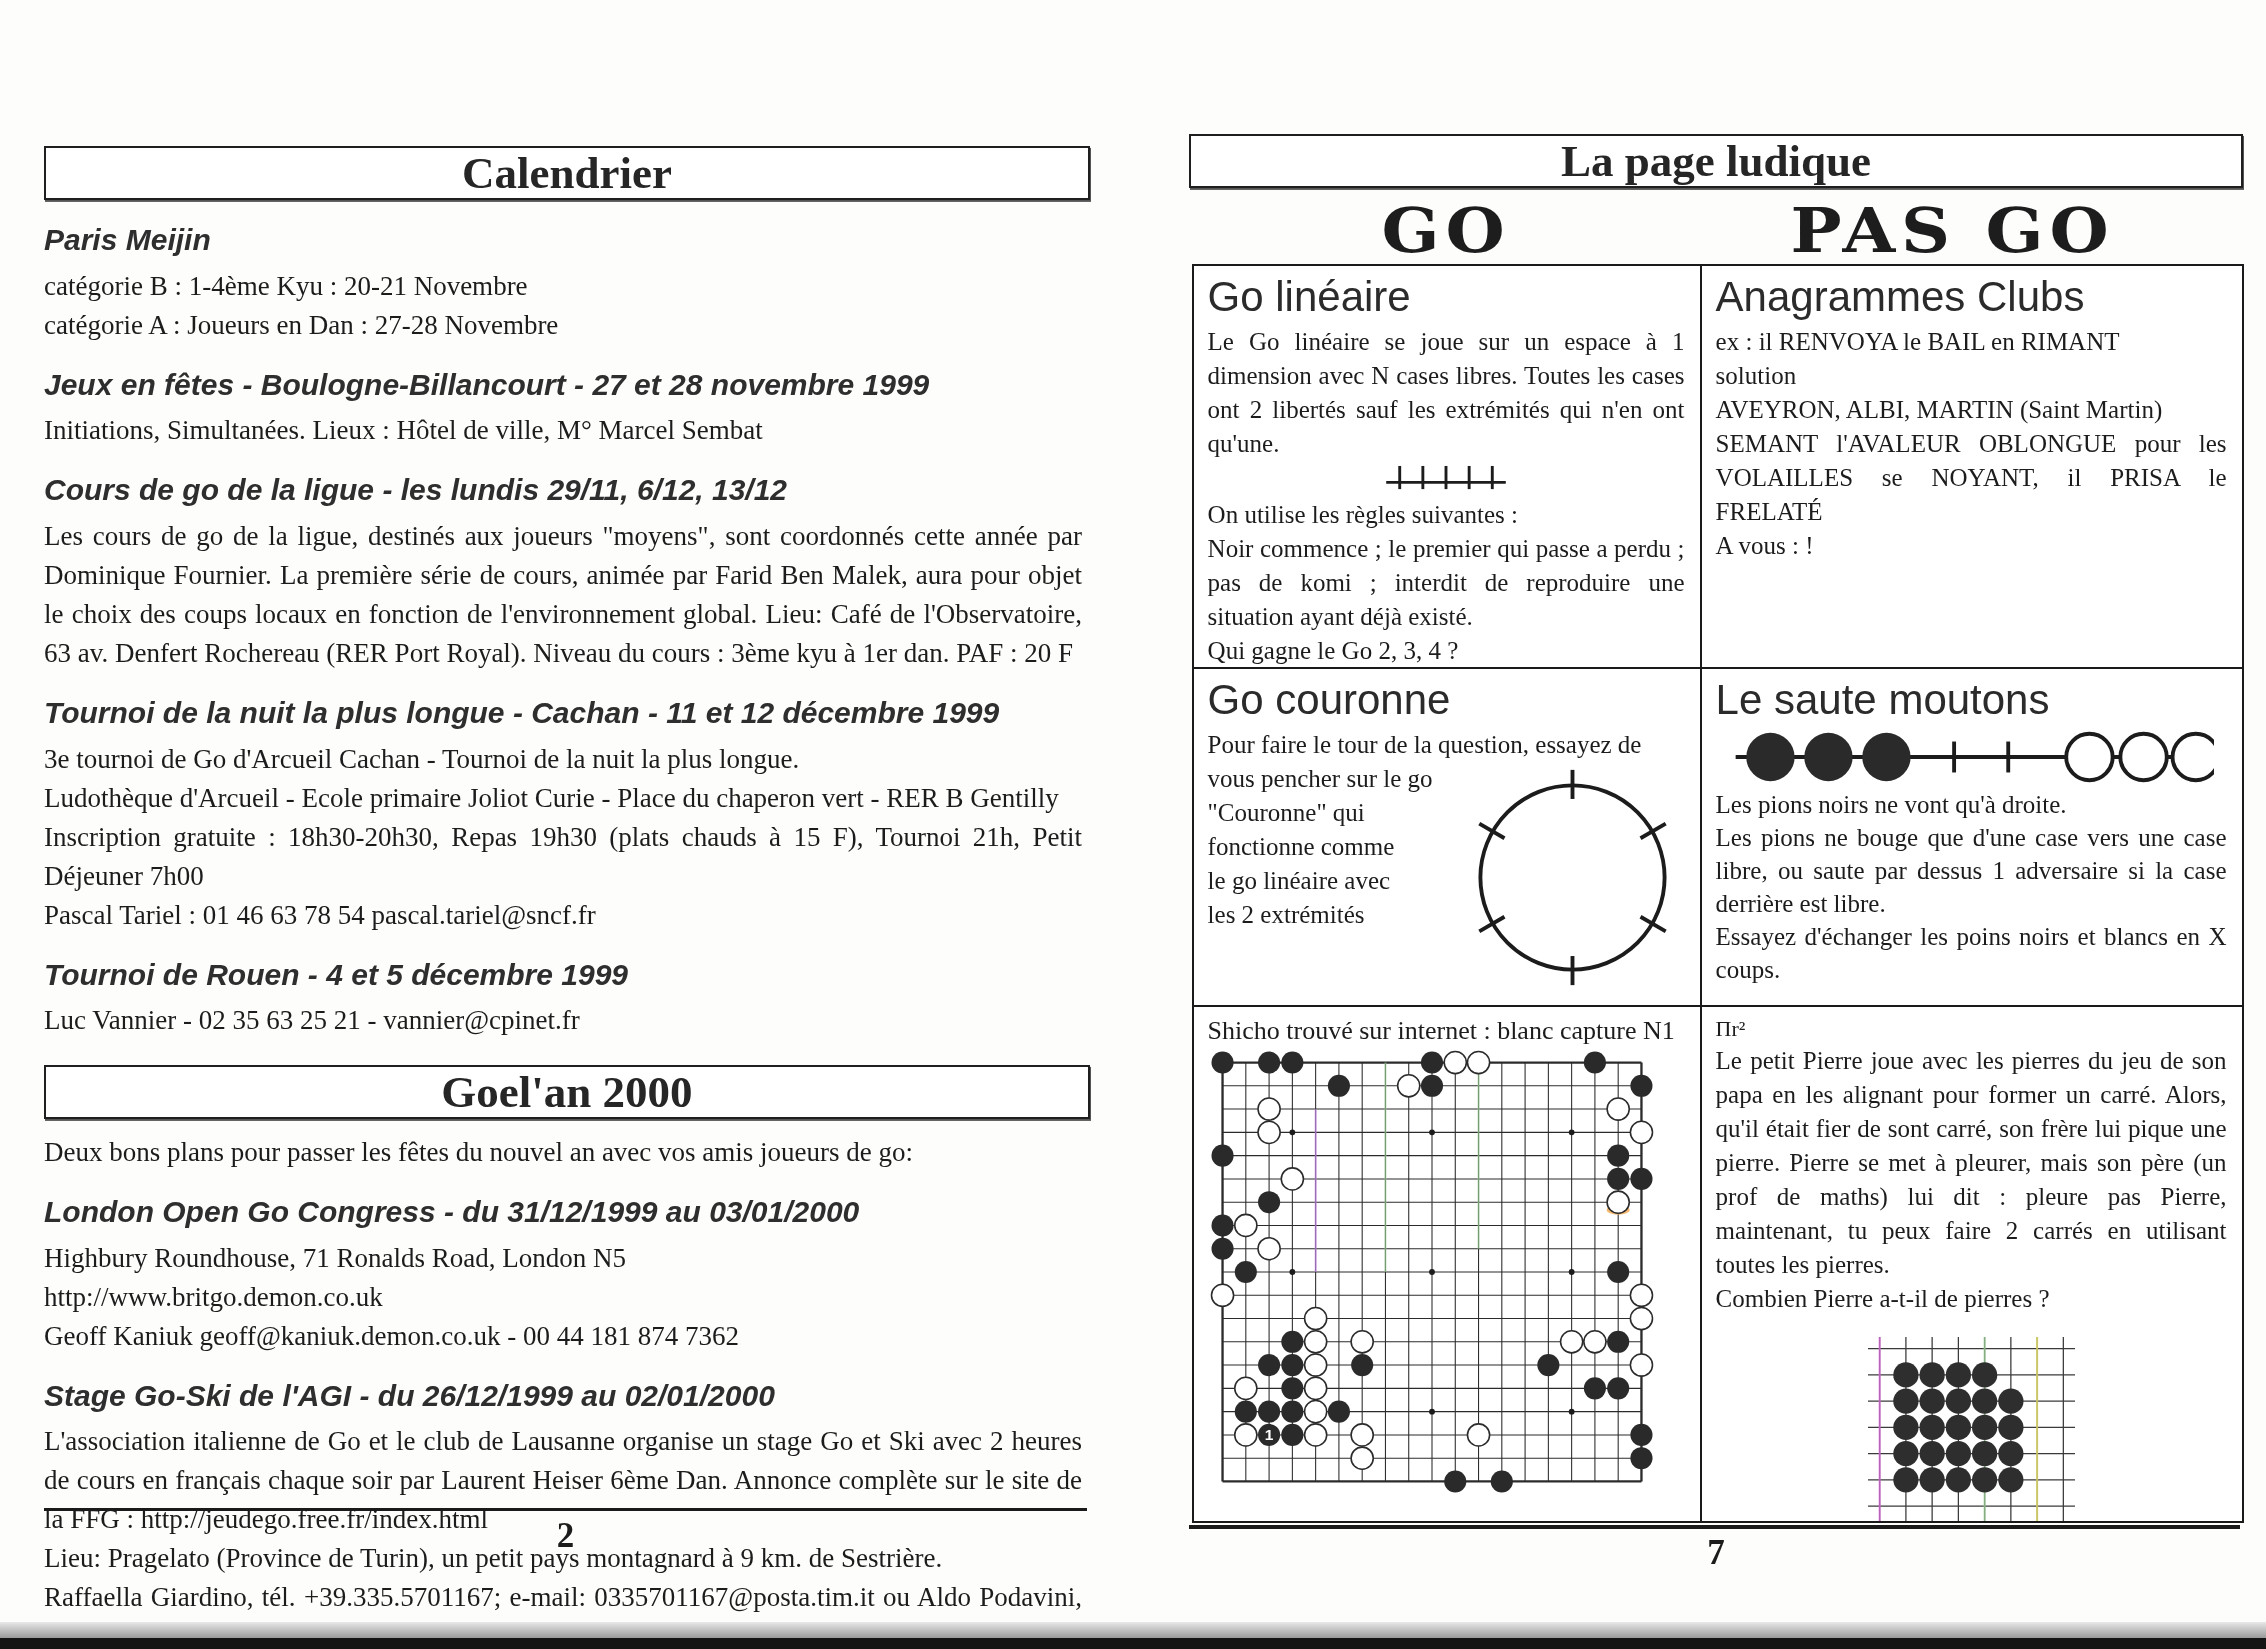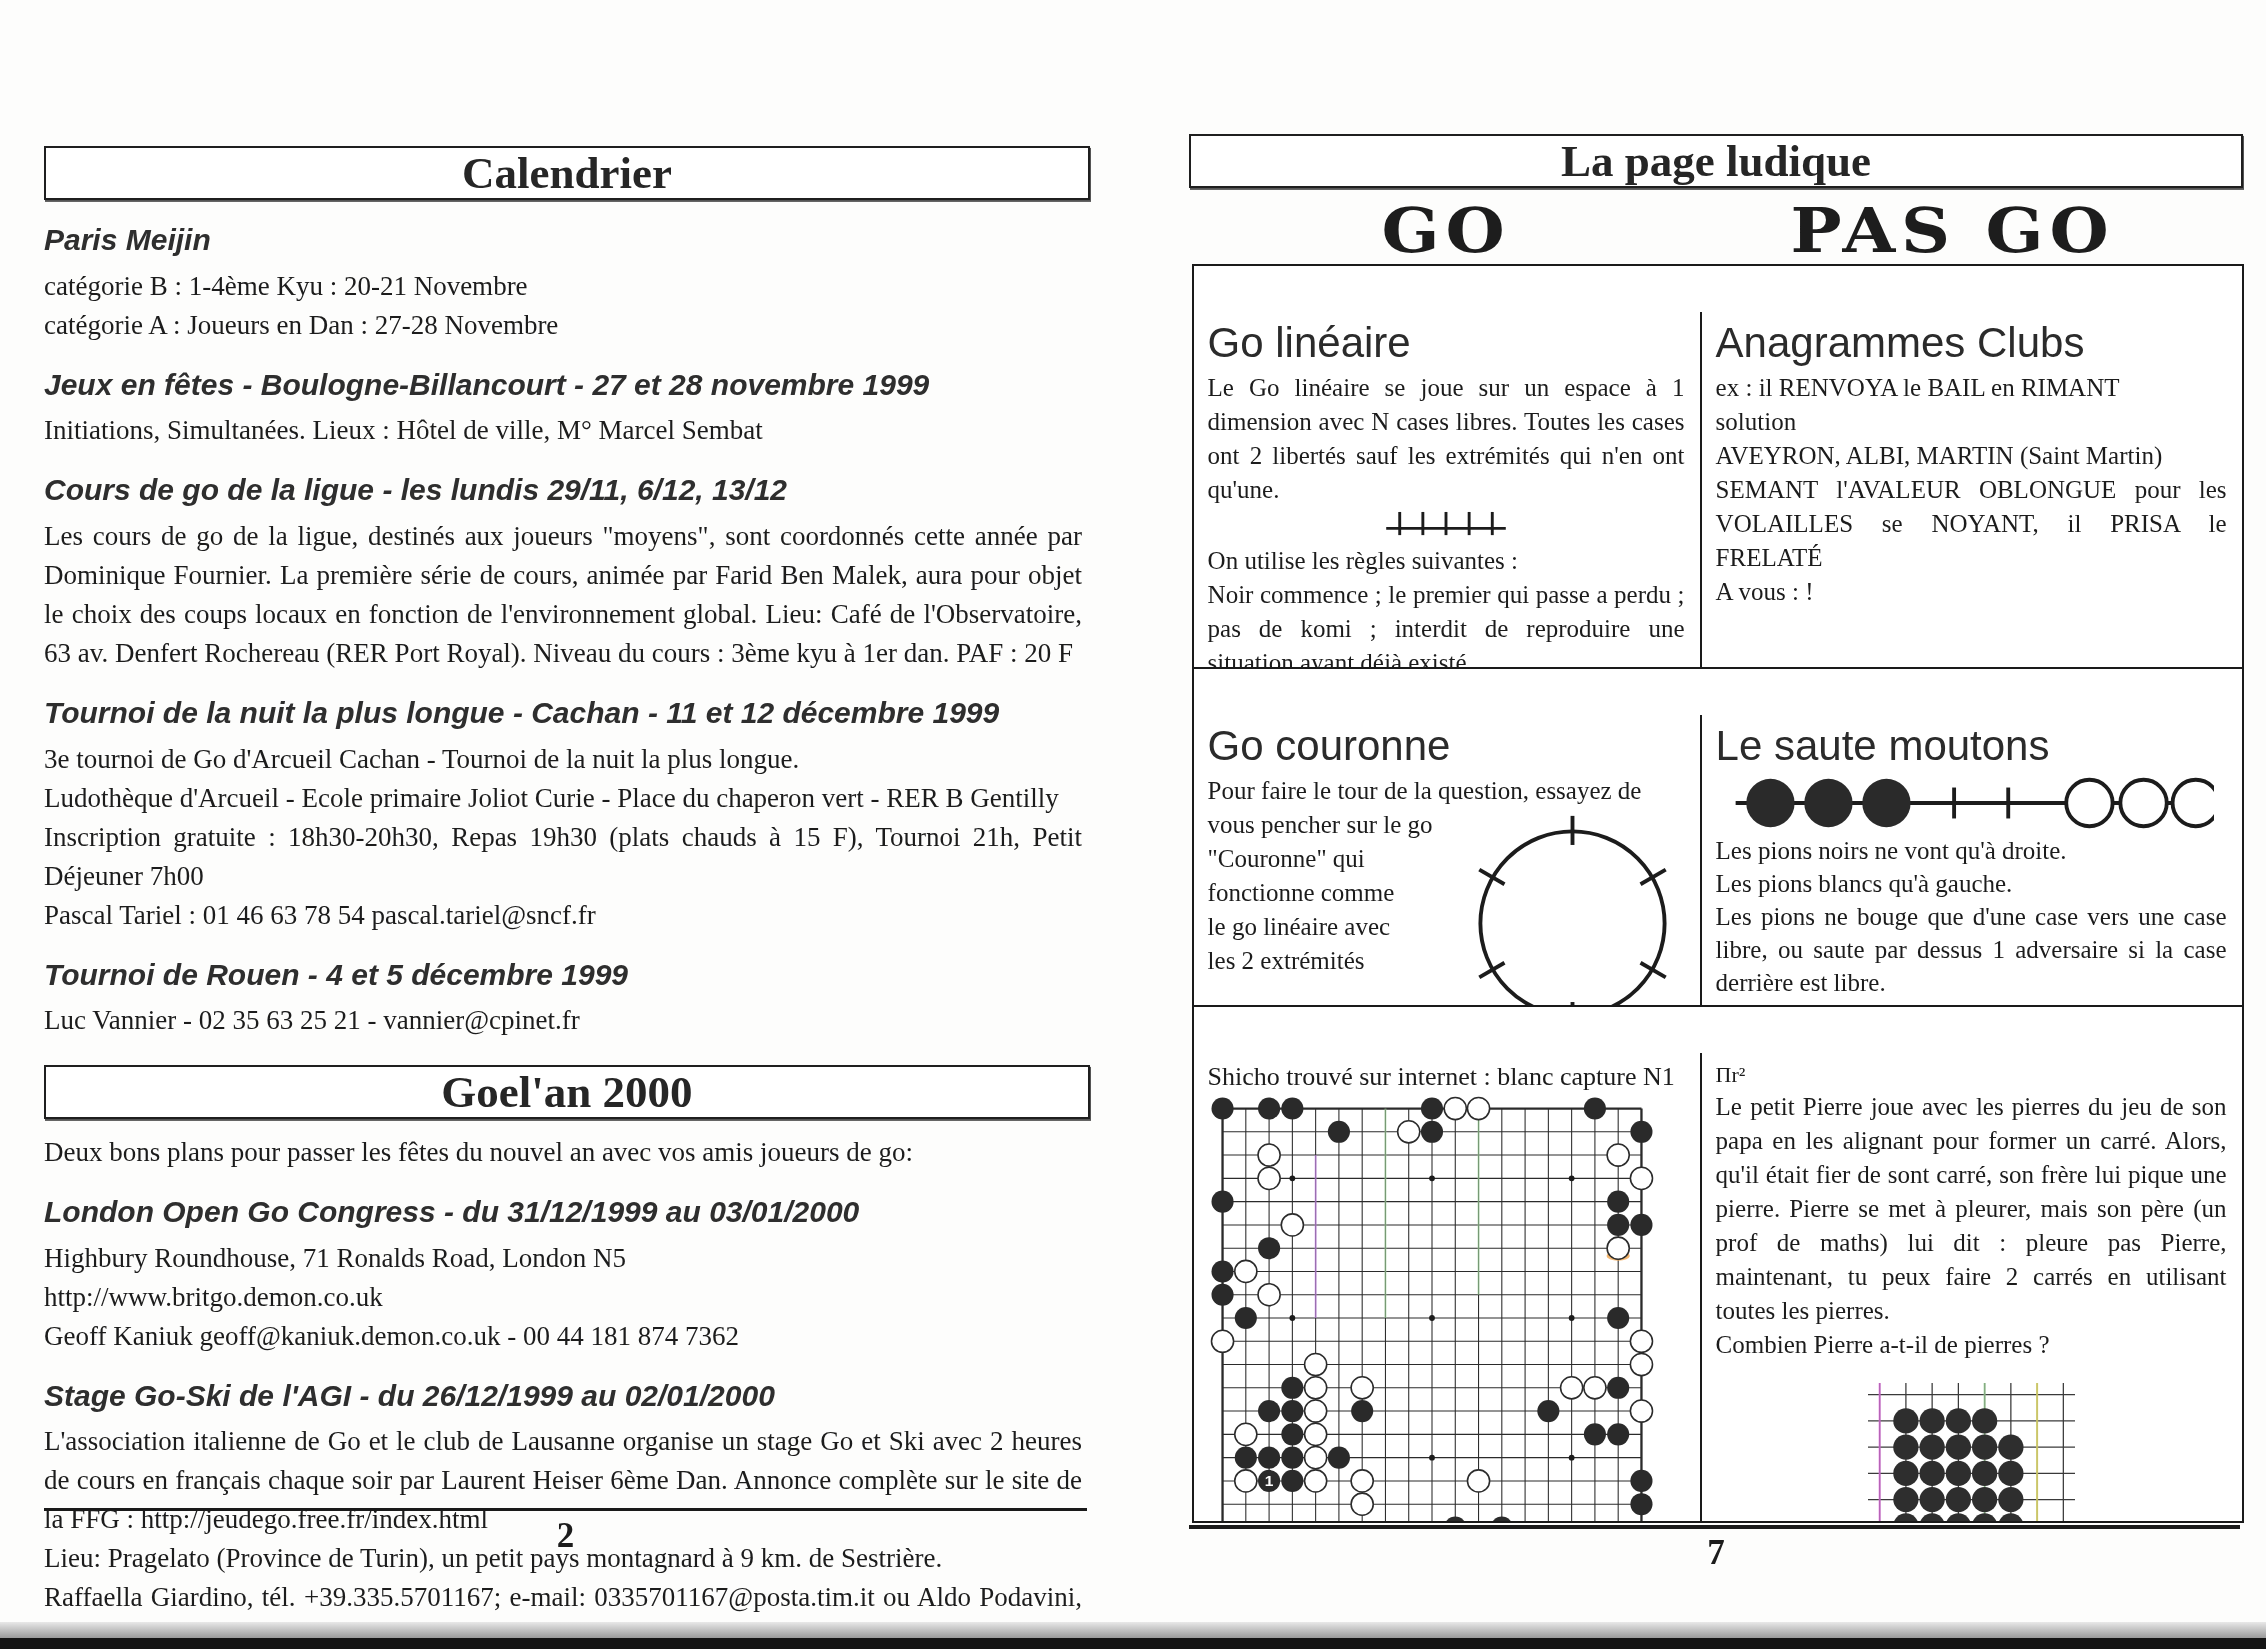--- a/index.html
+++ b/index.html
@@ -18,21 +18,21 @@
   .pagenum{font-family:"Liberation Serif",serif;font-weight:bold;font-size:35px;text-align:center;}
   
   #page-left{left:44px;top:146px;width:1046px;}
   #page-left .body-line{width:1038px;}
   
   #right-head{left:1189px;top:134px;width:1050px;height:50px;}
   .logo{font-family:"DejaVu Serif",serif;font-weight:900;font-size:68px;letter-spacing:5.8px;
         color:#1d1d1d;transform:scaleY(.92);}
   #ludique-table{left:1192px;top:264px;width:1048px;height:1255px;border:2.9px solid #1a1a1a;
         display:grid;grid-template-columns:508px 1fr;grid-template-rows:403px 338px 1fr;background:#fff;}
-  .cell{position:relative;padding:5.8px 15.5px 0 13.6px;overflow:hidden;margin-top:46px;}
+  .cell{position:relative;padding:5.8px 15.5px 0 13.6px;overflow:hidden;}
   .cell.bR{border-right:2.4px solid #1a1a1a;}
   .cell.bB{border-bottom:2.4px solid #1a1a1a;}
   .celltitle{font-family:"Liberation Sans",sans-serif;font-weight:400;font-size:42px;
              color:#2b2b2b;line-height:49px;margin-bottom:3.9px;}
   .rbody{font-size:25px;line-height:34px;}
   .rbody-t{font-size:25px;line-height:33px;}
   .center{text-align:center;}
   
   #strip-gray{left:0;top:1622px;width:2267px;height:15.5px;background:linear-gradient(#e8e8e8,#9a9a9a);}
   #strip-black{left:0;top:1638px;width:2267px;height:11.6px;background:#141414;}
@@ -155,21 +155,20 @@
         <circle cx="102" cy="30" r="25" fill="#2a2a2a"></circle>
         <circle cx="162" cy="30" r="25" fill="#2a2a2a"></circle>
         <line x1="232" y1="14" x2="232" y2="46" stroke="#1c1c1c" stroke-width="4"></line>
         <line x1="288" y1="14" x2="288" y2="46" stroke="#1c1c1c" stroke-width="4"></line>
         <circle cx="372" cy="30" r="24" fill="#fff" stroke="#1c1c1c" stroke-width="4"></circle>
         <circle cx="428" cy="30" r="24" fill="#fff" stroke="#1c1c1c" stroke-width="4"></circle>
         <circle cx="482" cy="30" r="24" fill="#fff" stroke="#1c1c1c" stroke-width="4"></circle>
       </svg>
     </div>
     <div class="rbody-t">Les pions noirs ne vont qu'à droite.</div>
-    <div class="rbody-t">Les pions blancs qu'à gauche.</div>
     <div class="rbody-t justify">Les pions ne bouge que d'une case vers une case libre, ou saute par dessus 1 adversaire si la case derrière est libre.</div>
     <div class="rbody-t justify">Essayez d'échanger les poins noirs et blancs en X coups.</div>
   </div>
 
   <div class="cell bR">
     <div style="font-size:26px;line-height:35px;">Shicho trouvé sur internet : blanc capture N1</div>
     <div id="go-board-holder"><svg width="448" height="448" viewBox="0 0 462 462">
           <line x1="15" y1="15" x2="447" y2="15" stroke="#2b2b2b" stroke-width="2.4"></line>
           <line x1="15" y1="15" x2="15" y2="447" stroke="#2b2b2b" stroke-width="2.4"></line>
           <line x1="15" y1="39" x2="447" y2="39" stroke="#2b2b2b" stroke-width="1.1"></line>

